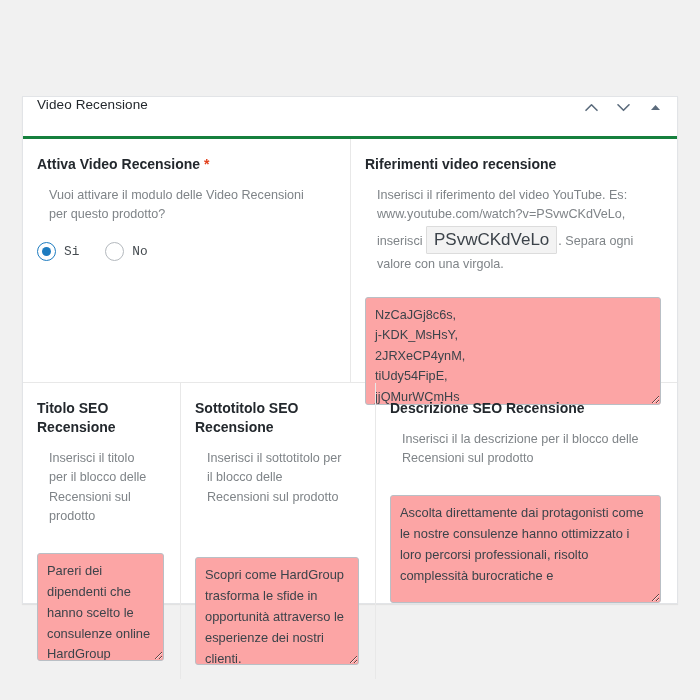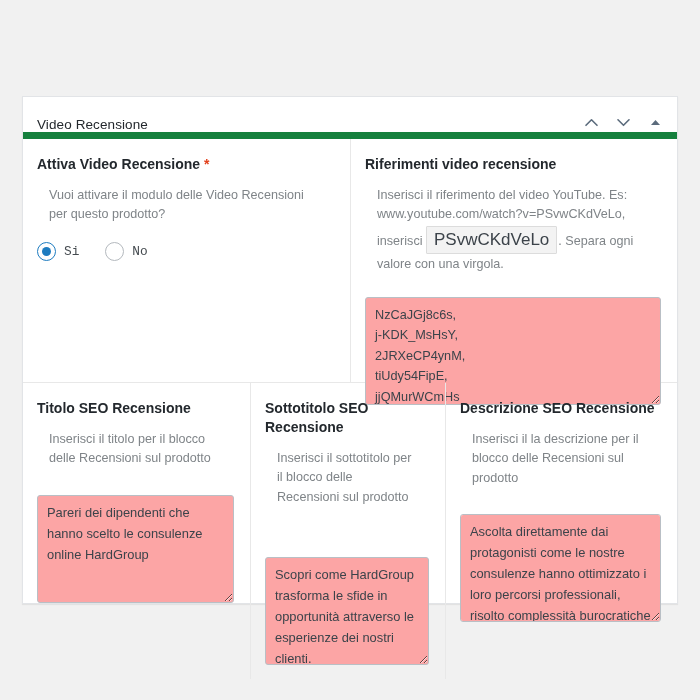--- a/index.html
+++ b/index.html
@@ -26,23 +26,23 @@
     box-shadow: 0 1px 1px rgba(0,0,0,0.06);
     box-sizing: border-box;
     display: flex;
     flex-direction: column;
   }
 
   
   .panel-header {
     height: 42px;
     min-height: 42px;
-    border-bottom: 7px solid #15803d;
-    display: flex;
-    align-items: flex-end;
+    border-bottom: 3px solid #15803d;
+    display: flex;
+    align-items: flex-start;
     padding: 0 12px 0 14px;
     box-sizing: border-box;
   }
   .panel-title {
     font-size: 13.5px;
     color: #23282d;
     font-weight: 400;
     letter-spacing: 0.1px;
     flex: 1;
   }
@@ -198,21 +198,21 @@
   .row-bottom {
     display: flex;
     flex: 1;
   }
   .cell-b {
     box-sizing: border-box;
     padding: 16px 16px 14px 14px;
     display: flex;
     flex-direction: column;
   }
-  .cell-b1 { width: 228px; border-right: 1px solid #e8e8e8; }
+  .cell-b1 { width: 158px; border-right: 1px solid #e8e8e8; }
   .cell-b2 { width: 195px; border-right: 1px solid #e8e8e8; gap: 24px; }
   .cell-b3 { flex: 1; }
   .desc-block {
     min-height: 56px;
     margin-bottom: 10px;
   }
 </style>
 </head>
 <body>
 

